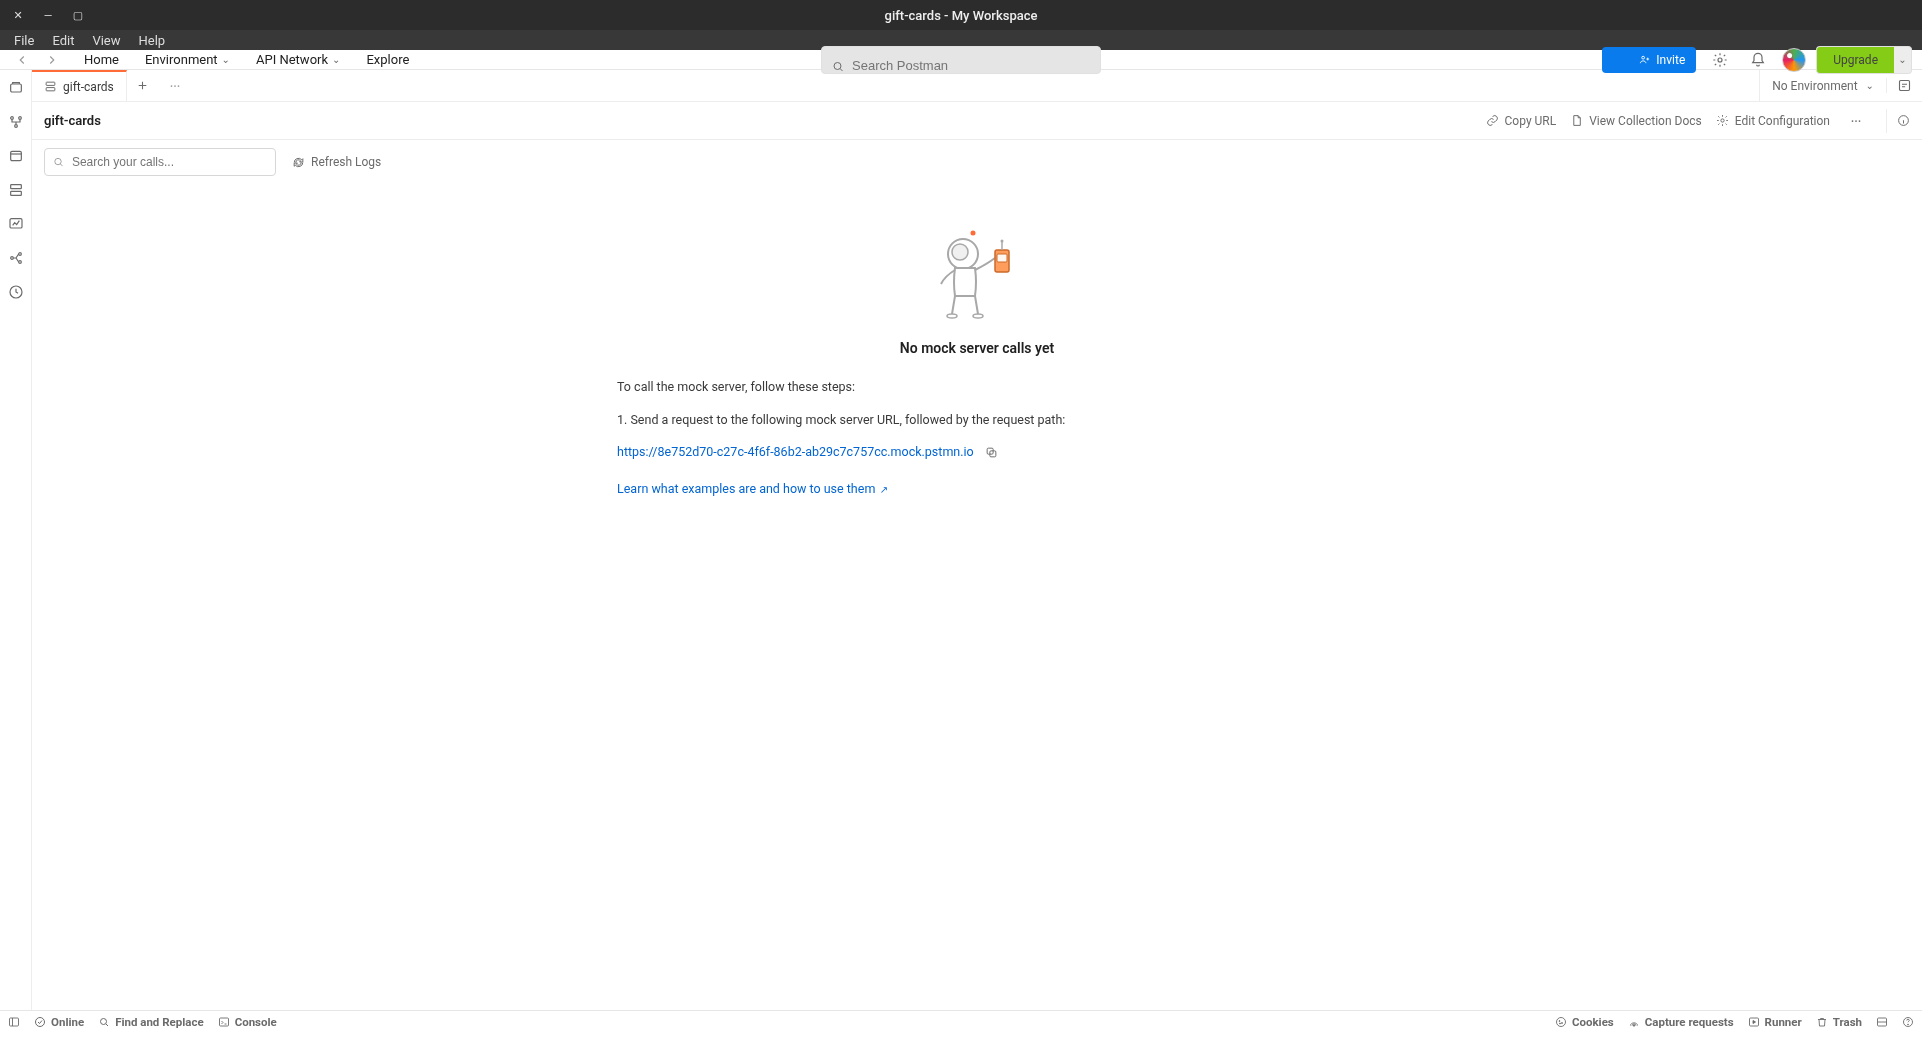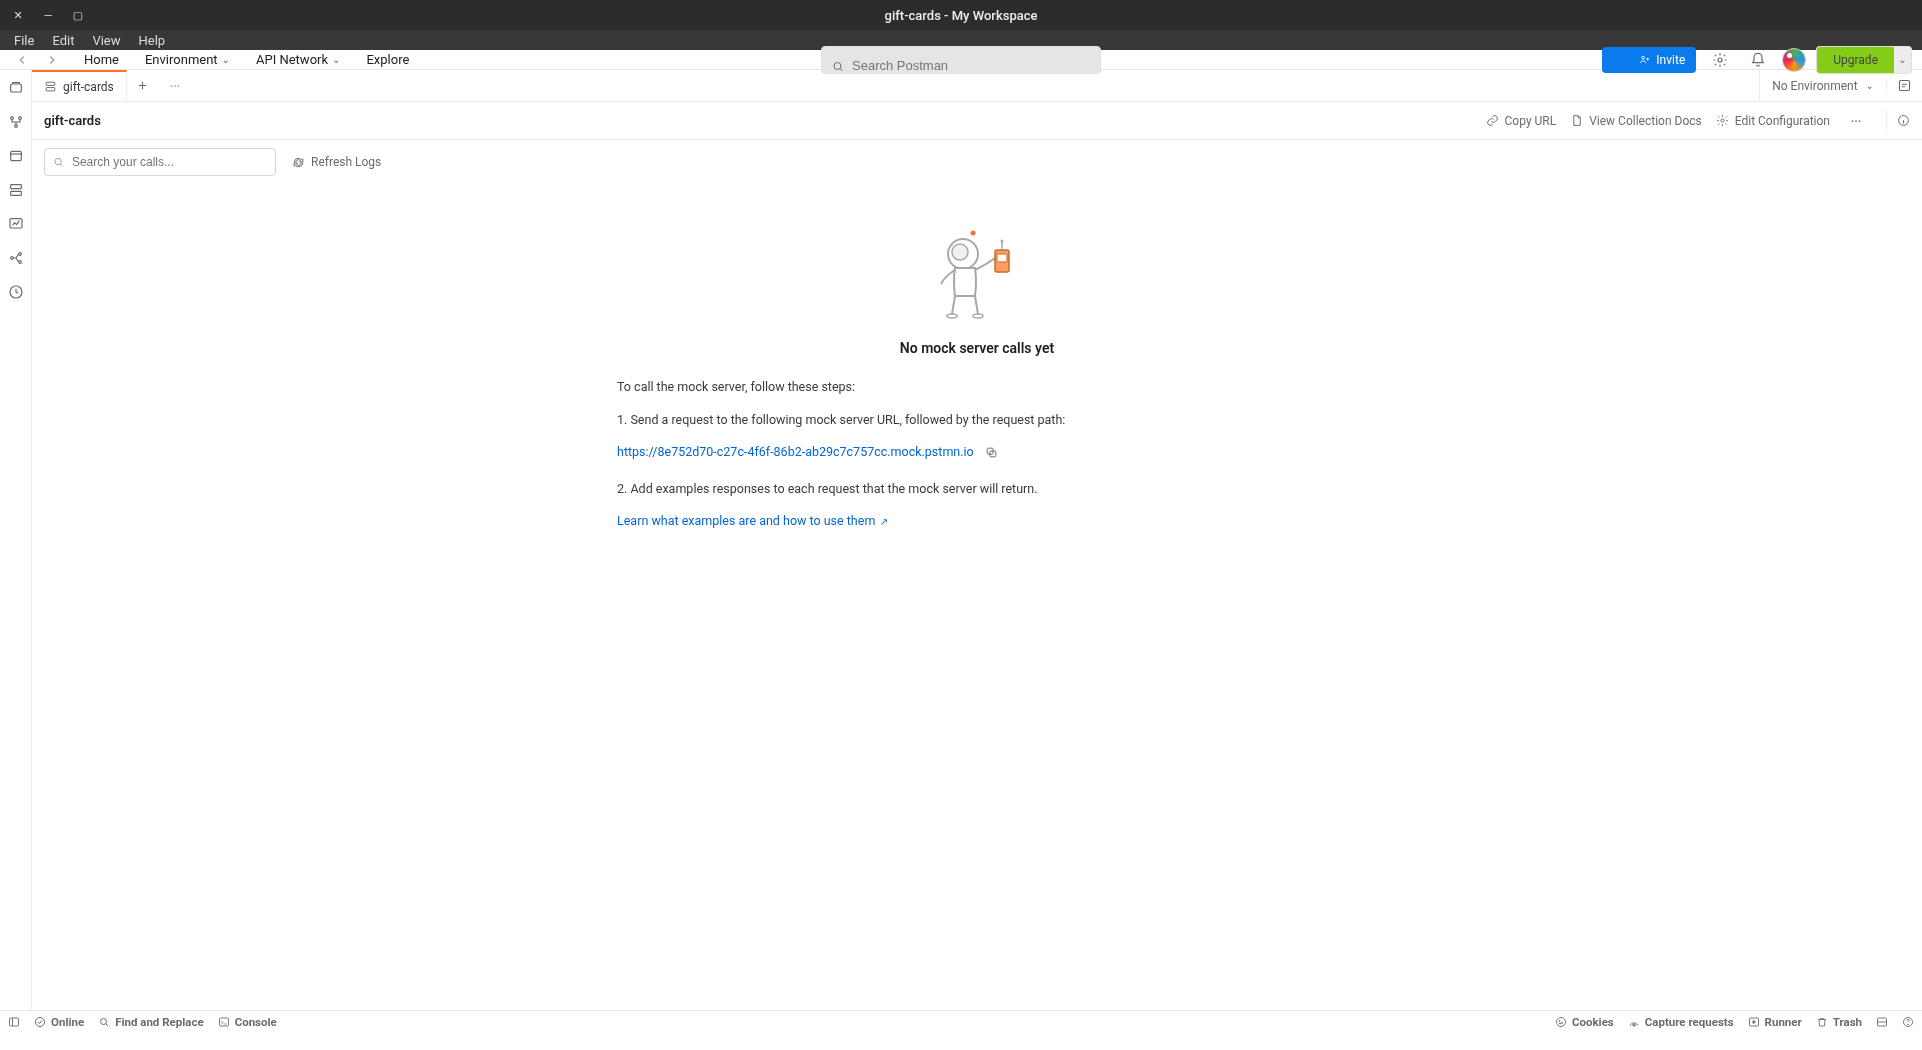--- a/index.html
+++ b/index.html
@@ -332,21 +332,20 @@
           <p>1. Send a request to the following mock server URL, followed by the request path:</p>
           <div class="url-row">
             <span class="link">https://8e752d70-c27c-4f6f-86b2-ab29c7c757cc.mock.pstmn.io</span>
             <span class="copy-icon">
               <svg width="13" height="13" viewBox="0 0 24 24" fill="none" stroke="currentColor" stroke-width="1.8">
                   <rect x="9" y="9" width="11" height="11" rx="2"></rect>
                   <rect x="4" y="4" width="11" height="11" rx="2"></rect>
                 </svg>
             </span>
           </div>
-          <p>2. Add examples responses to each request that the mock server will return.</p>
           <p><span class="learn-link"><span>Learn what examples are and how to use them</span><span class="ext-icon"> ↗</span></span></p>
         </div>
       </div>
     </div>
   </div>
 </div>
 
 <div class="statusbar">
   <div class="sb-left">
     <div class="sb-item">

